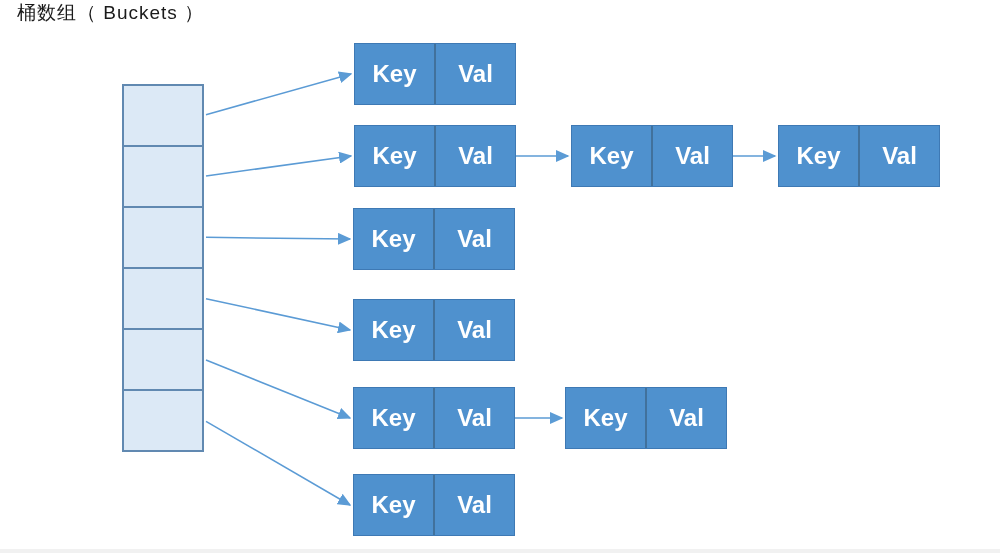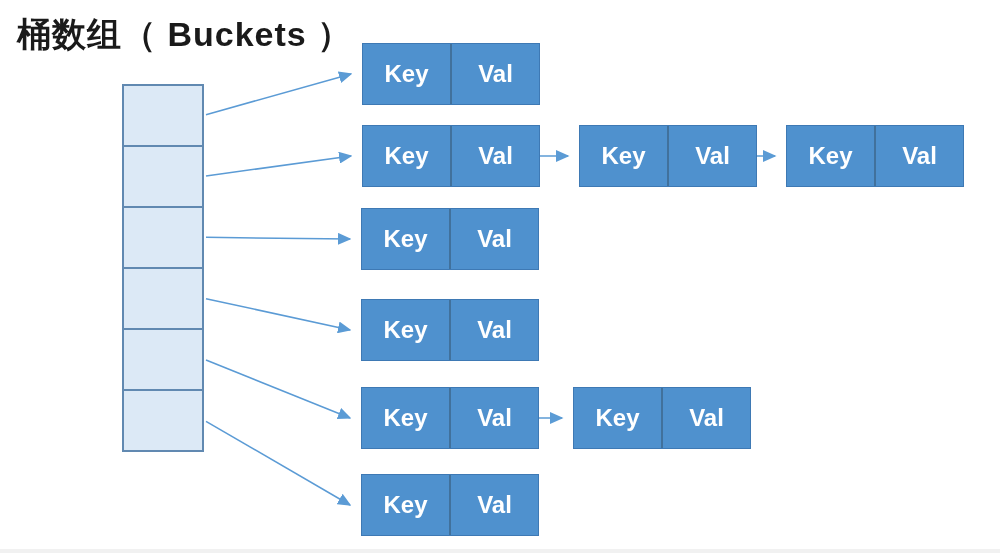--- a/index.html
+++ b/index.html
@@ -11,23 +11,23 @@
   .canvas {
     position: relative;
     width: 1000px;
     height: 553px;
     background: var(--bg, #ffffff);
     overflow: hidden;
   }
   .title {
     position: absolute;
     left: 17px;
-    top: 12px;
-    font-size: 34px;
-    font-weight: bold;
+    top: 0;
+    font-size: 19px;
+    font-weight: normal;
     letter-spacing: 1px;
     color: var(--title-text, #1a1a1a);
     white-space: pre;
   }
   .bucket-array {
     position: absolute;
     left: 122px;
     top: 84px;
     width: 82px;
     height: 368px;
@@ -39,27 +39,26 @@
   }
   .bucket-cell {
     flex: 1;
     box-sizing: border-box;
   }
   .bucket-cell + .bucket-cell {
     border-top: 2px solid var(--bucket-border, #6189b1);
   }
   .kv-node {
     position: absolute;
-    width: 178px;
+    width: 162px;
     height: 62px;
     box-sizing: border-box;
     background: var(--node-fill, #4f91ce);
     border: 1px solid var(--node-border, #3e79b4);
     display: flex;
-    margin-left: 8px;
   }
   .kv-cell {
     flex: 1;
     display: flex;
     align-items: center;
     justify-content: center;
     color: var(--node-text, #ffffff);
     font-size: 24px;
     font-weight: bold;
     box-sizing: border-box;

